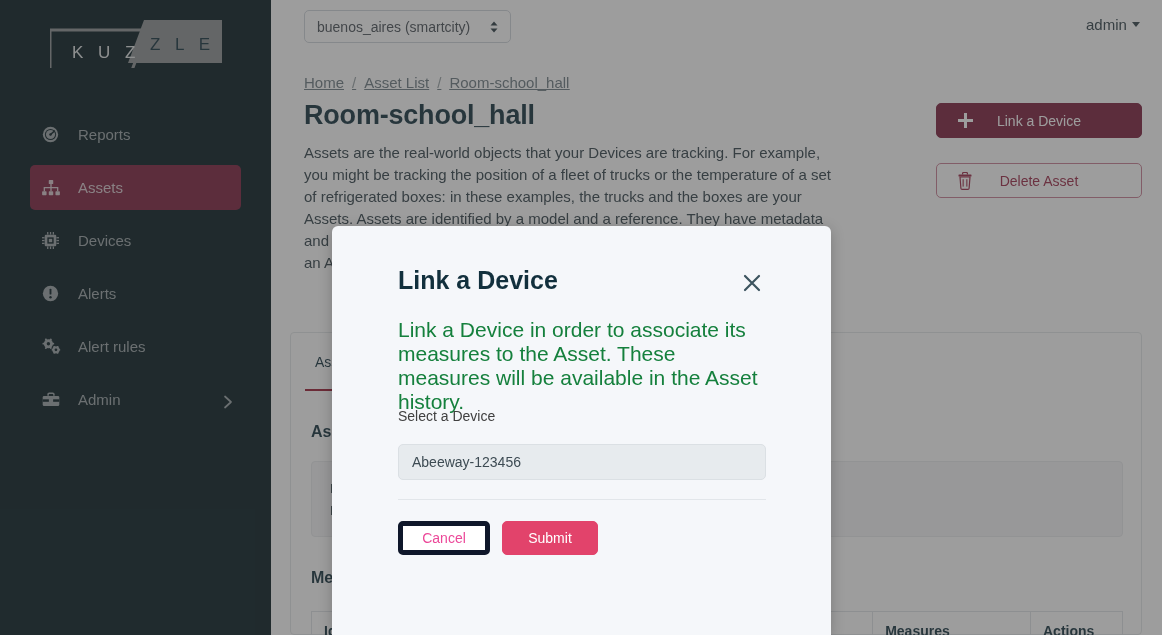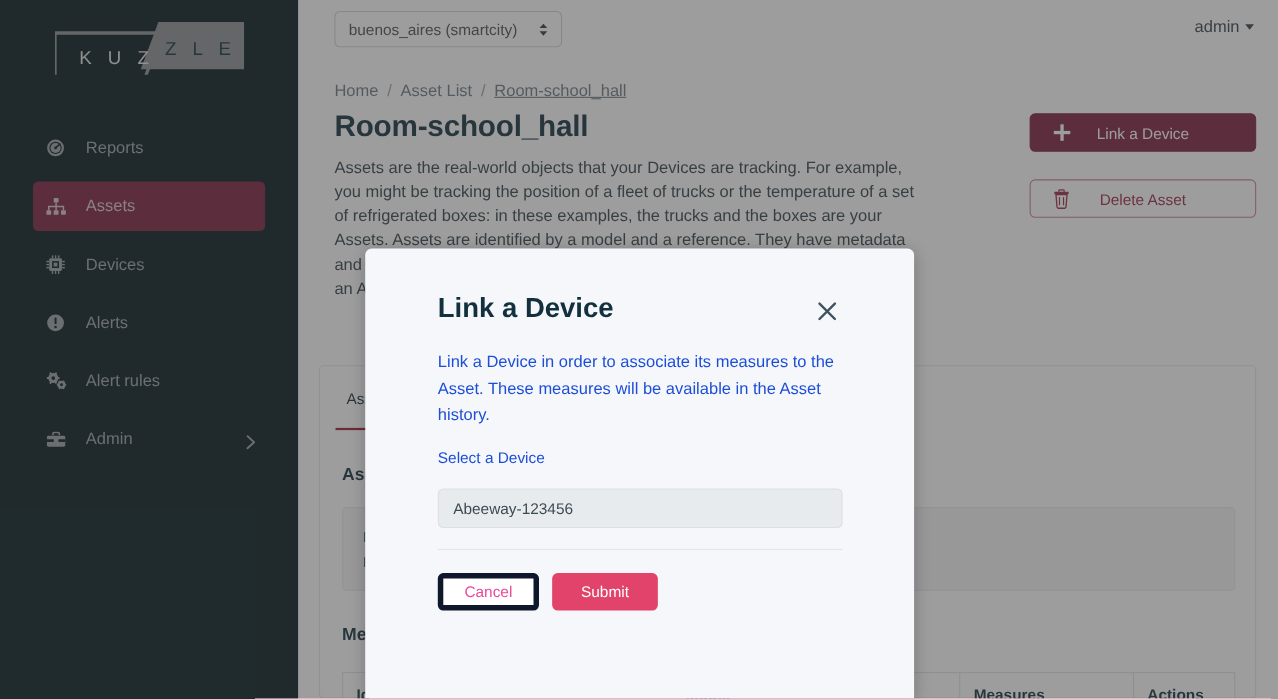--- a/index.html
+++ b/index.html
@@ -89,21 +89,21 @@
     border-left: 4.5px solid transparent;
     border-right: 4.5px solid transparent;
     border-top: 5px solid #32424a;
     margin-left: 5px;
   }
 
   
   #breadcrumb {
     position: absolute; left: 33px; top: 74px;
     font-size: 15px; color: #6d7b82;
-    display: flex; align-items: flex-start;
+    display: flex; align-items: flex-start; text-decoration: underline;
   }
   #breadcrumb .crumb { cursor: pointer; }
   #breadcrumb .crumb.current { text-decoration: underline; }
   #breadcrumb .sep { margin: 0 8px; color: #9aa3a6; }
 
   #page-title {
     position: absolute; left: 33px; top: 100px;
     font-size: 27px; font-weight: bold;
     color: #12303d;
     letter-spacing: -0.2px;
@@ -231,26 +231,26 @@
   }
   #close-btn {
     position: absolute; right: 66px; top: 44px;
     width: 26px; height: 26px;
     display: flex; align-items: center; justify-content: center;
     cursor: pointer;
   }
   #modal-desc {
     position: absolute; left: 66px; top: 92px;
     width: 374px;
-    font-size: 15px; line-height: 24px;
-    color: #1d4ed8;
+    font-size: 21px; line-height: 24px;
+    color: #15803d;
   }
   #select-device-label {
     position: absolute; left: 66px; top: 182px;
-    font-size: 14px; color: #1d4ed8;
+    font-size: 14px; color: #404040;
   }
   #device-input {
     position: absolute; left: 66px; top: 218px;
     width: 368px; height: 36px;
     background: #e7ebee;
     border: 1px solid #dbe0e4;
     border-radius: 5px;
     font-size: 14px;
     color: #3d4b53;
     padding: 0 13px;

